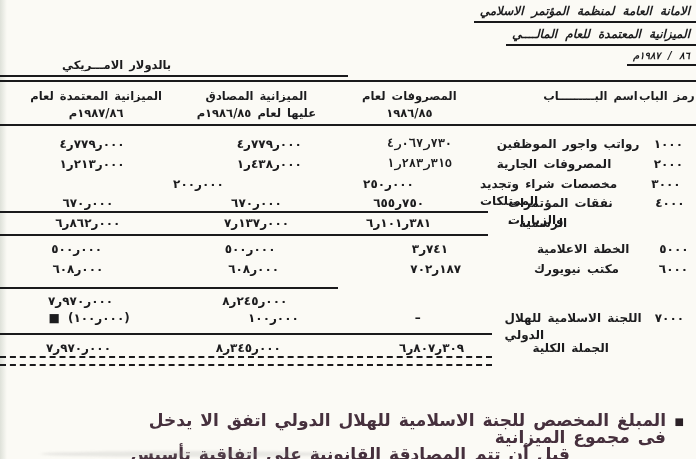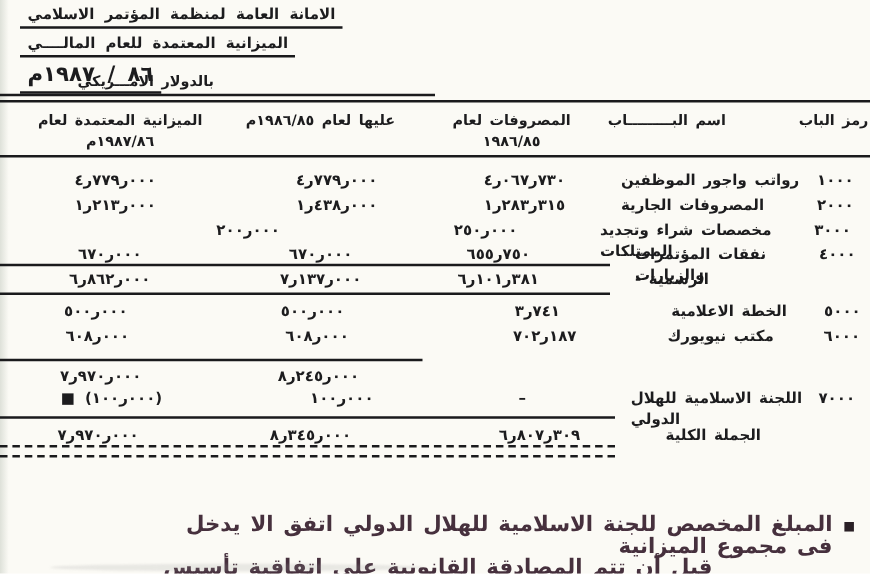--- a/index.html
+++ b/index.html
@@ -7,23 +7,23 @@
     position:relative;width:696px;height:459px;overflow:hidden;
     background:#fbfaf5;color:#1c1c1e;
     font-family:"DejaVu Sans",sans-serif;font-weight:700;direction:rtl;
   }
   .scan-edge{position:absolute;left:0;top:0;bottom:0;width:7px;
     background:linear-gradient(90deg,rgba(168,178,165,.35),rgba(168,178,165,0));}
   .scan-bottom{position:absolute;left:40px;bottom:2px;width:300px;height:6px;
     background:rgba(150,150,150,.18);border-radius:50%;filter:blur(1px);}
 
   
-  .tline{position:absolute;left:16px;right:0;text-align:left;font-size:12px;}
+  .tline{position:absolute;left:4px;right:0;text-align:right;font-size:12px;font-style:italic;}
   .tline .u{display:inline-block;border-bottom:2px solid #19191b;padding:0 6px 3px;word-spacing:4px;}
-  #t1{top:4px;} #t2{top:27px;} #t3{top:50px;font-size:17px;}
+  #t1{top:4px;} #t2{top:27px;} #t3{top:50px;font-size:10px;}
 
   .note{position:absolute;top:58px;left:62px;font-size:11.5px;word-spacing:2px;}
 
   .rule{position:absolute;left:0;height:2px;background:#1a1a1c;}
   #rule-note{top:75px;width:348px;height:1.5px;}
   #rule-top{top:80px;width:696px;}
   #rule-head{top:124px;width:696px;}
   #rule-st1a{top:211px;width:488px;}
   #rule-st1b{top:234px;width:488px;}
   #rule-r6{top:287px;width:338px;height:1.5px;}
@@ -37,21 +37,21 @@
   .trow{position:absolute;left:0;right:0;display:flex;font-size:12px;line-height:17px;}
   .c-code{width:60px;text-align:center;}
   .c-name{width:156px;text-align:left;padding-left:4px;word-spacing:2px;}
   .c-exp{width:150px;}
   .c-prev{width:165px;}
   .c-curr{width:165px;margin-left:16px;}
   .amt{text-align:center;}
   .num{direction:ltr;unicode-bidi:bidi-override;letter-spacing:.5px;white-space:nowrap;}
   .gapl{margin-left:8px;}
   
-  .pr4{padding-right:4px;}  .pr16{padding-right:16px;} .pr40{padding-right:40px;}
+  .pr4{padding-right:4px;font-family:Liberation Mono, monospace;}  .pr16{padding-right:16px;} .pr40{padding-right:40px;}
   .pr48{padding-right:48px;}.pr5{padding-right:5px;}   .pr64{padding-right:64px;}
   .pr86{padding-right:86px;}.pr25{padding-right:25px;} .pr52{padding-right:52px;}
   .pr45{padding-right:45px;}.pr38{padding-right:38px;}
   #r1{top:136px;} #r2{top:156px;} #r3{top:176px;} #r4{top:195px;}
   #st1{top:215px;} #r5{top:241px;} #r6{top:261px;} #st2{top:293px;}
   #r7{top:310px;} #total{top:340px;}
 
   
   .fn-mark{position:absolute;top:416px;right:12px;font-size:10px;color:#2a2026;}
   .footnote{position:absolute;top:412px;right:30px;width:540px;text-align:right;
@@ -73,26 +73,27 @@
   <div class="tline" id="t3">
     <span class="u">٨٦ / ١٩٨٧م</span>
   </div>
 
   <div class="note">بالدولار الامـــريكي</div>
   <div class="rule" id="rule-note"></div>
   <div class="rule" id="rule-top"></div>
 
   <div class="hrow">
     <div class="c-code">رمز الباب</div>
-    <div class="c-name" style="text-align:left">اسم البـــــــــاب</div>
+    <div class="c-name" style="text-align:right">اسم البـــــــــاب</div>
     <div class="c-exp">
       <div>المصروفات لعام</div>
       <div>١٩٨٦/٨٥</div>
     </div>
     <div class="c-prev">
+      <div>الميزانية المصادق</div>
       <div>
         <span>عليها لعام</span>
         <span>١٩٨٦/٨٥م</span>
       </div>
     </div>
     <div class="c-curr">
       <div>الميزانية المعتمدة لعام</div>
       <div>١٩٨٧/٨٦م</div>
     </div>
   </div>

